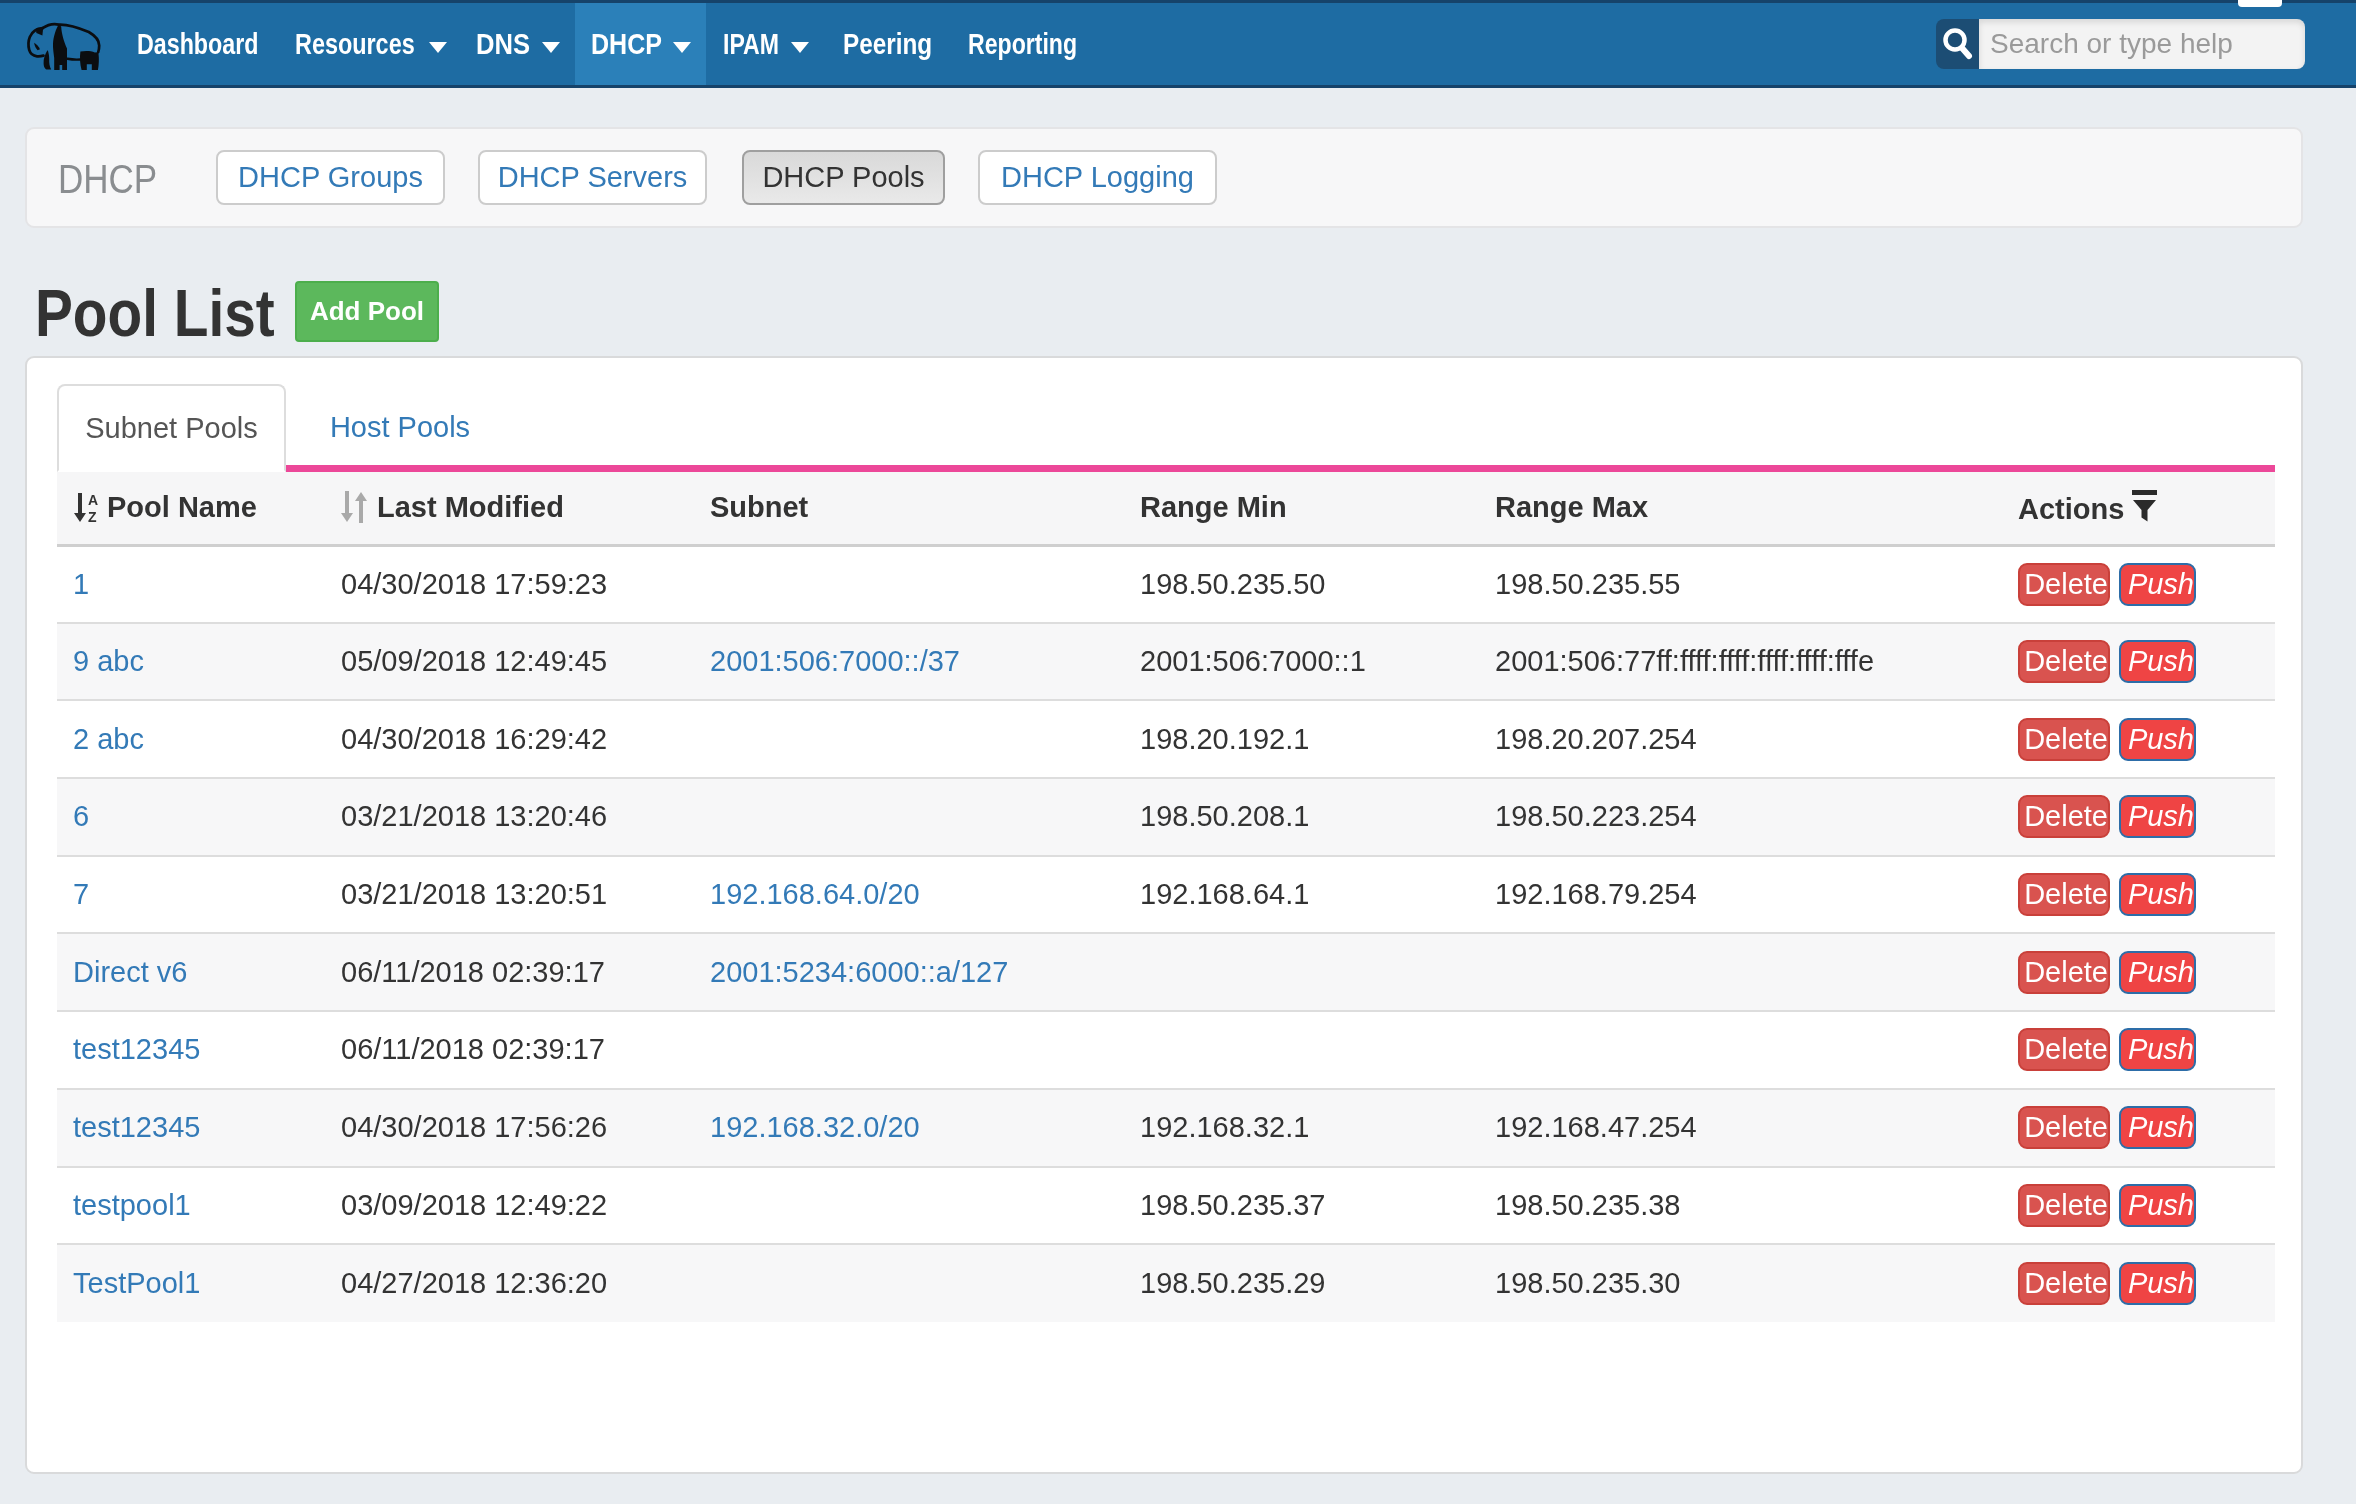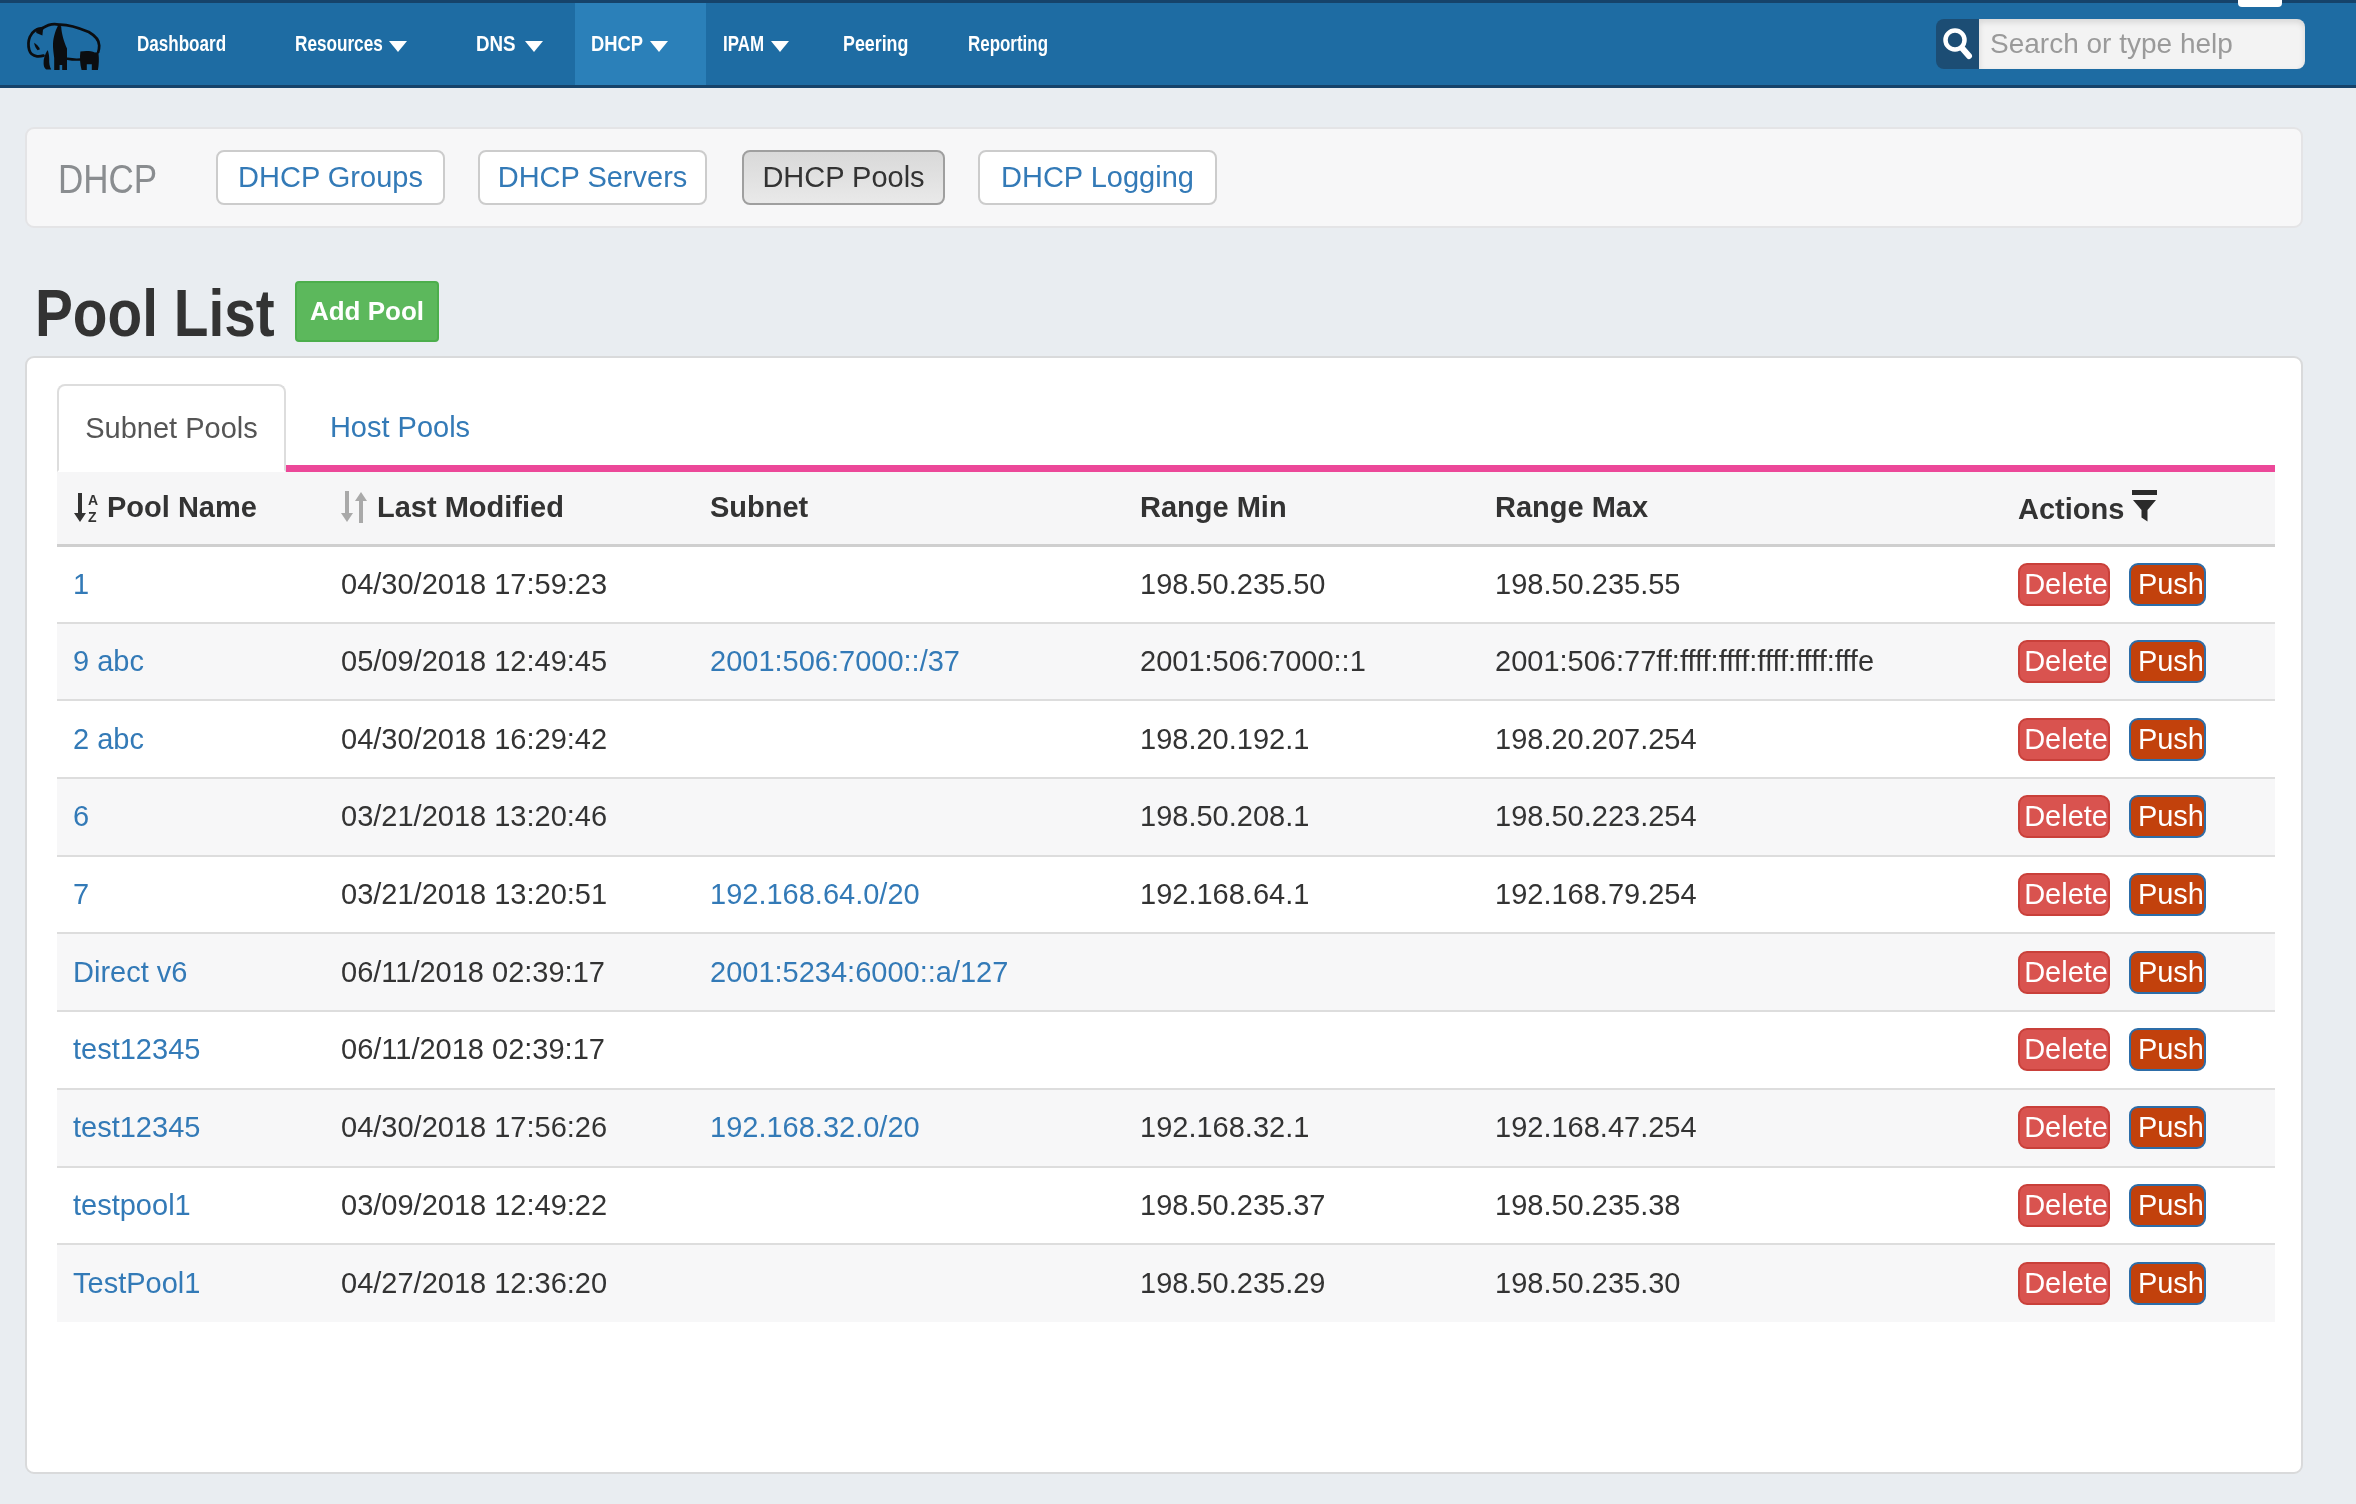--- a/index.html
+++ b/index.html
@@ -4,21 +4,21 @@
 <style>
 * { margin:0; padding:0; box-sizing:border-box; }
 html,body { width:2356px; height:1504px; overflow:hidden; background:#e9edf1;
   font-family:"Liberation Sans", sans-serif; }
 #page { position:relative; width:2356px; height:1504px; }
 
 
 #navbar { position:absolute; left:0; top:0; width:2356px; height:88px;
   background:#1e6ca3; border-top:3px solid #16436a; border-bottom:3px solid #16436a; }
 .navitem { position:absolute; top:0; height:82px; line-height:82px;
-  color:#fff; font-size:22px; font-weight:bold; white-space:nowrap; }
+  color:#fff; font-size:30px; font-weight:bold; white-space:nowrap; }
 .navitem .t { display:inline-block; transform-origin:0 50%; }
 .caret { display:inline-block; width:0; height:0; border-left:9px solid transparent;
   border-right:9px solid transparent; border-top:11px solid #fff; vertical-align:middle;
   margin-left:12px; margin-top:3px; }
 #dhcp-active { position:absolute; left:575px; top:0; width:131px; height:82px; background:#2b80b9; }
 #logo { position:absolute; left:25px; top:15px; }
 #searchgrp { position:absolute; left:1936px; top:16px; height:50px; }
 #search-addon { position:absolute; left:0; top:0; width:43px; height:50px; background:#1c4d74;
   border-radius:8px 0 0 8px; }
 #search-input { position:absolute; left:43px; top:0; width:326px; height:50px; background:#f3f3f3;
@@ -61,21 +61,21 @@
 #tbl thead th { background:#f6f6f7; height:73px; border-bottom:3px solid #cfcfcf;
   font-size:29px; font-weight:bold; color:#333; text-align:left; padding:0 0 0 16px; vertical-align:middle; }
 #tbl tbody td { height:77.7px; border-top:2px solid #ddd; font-size:29px; color:#333;
   padding:0 0 0 16px; vertical-align:middle; white-space:nowrap; }
 #tbl tbody tr:first-child td { border-top:none; }
 #tbl tbody tr.odd { background:#f7f7f8; }
 #tbl a { color:#337ab7; text-decoration:none; }
 .btn-del, .btn-push { display:inline-block; height:43px; line-height:39px; font-size:29px;
   color:#fff; text-align:right; border-radius:9px; vertical-align:middle; }
 .btn-del { width:92px; background:#d9534f; border:2px solid #c9403a; }
-.btn-push { width:77px; background:#c2410c; border:2px solid #2d6da8; margin-left:19px; }
+.btn-push { width:77px; background:#ef4444; border:2px solid #2d6da8; margin-left:9px;font-style:italic; }
 .hdr-ic { vertical-align:-6px; margin-right:8px; }
 </style>
 </head>
 <body>
 <div id="page">
 
   <div id="navbar">
     <div id="dhcp-active"></div>
     <div id="logo">
       <svg width="80" height="60" viewBox="0 0 80 60">

